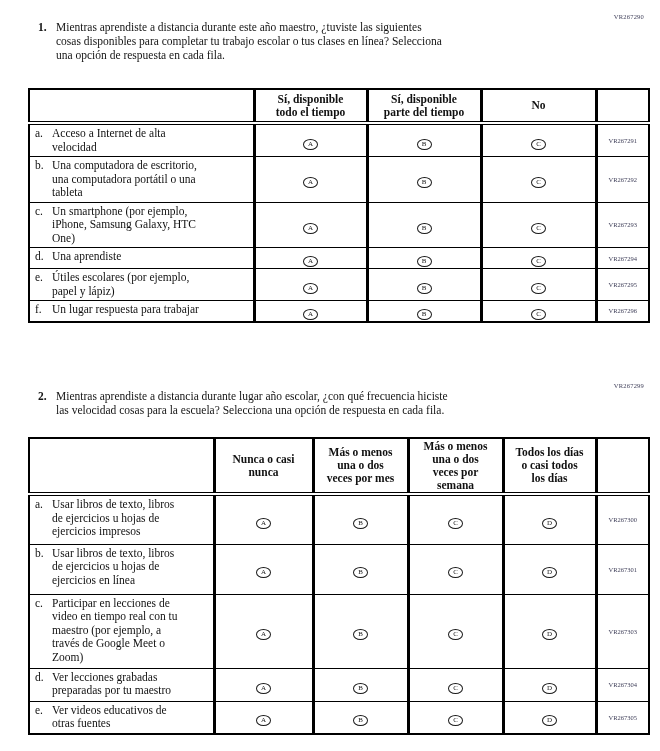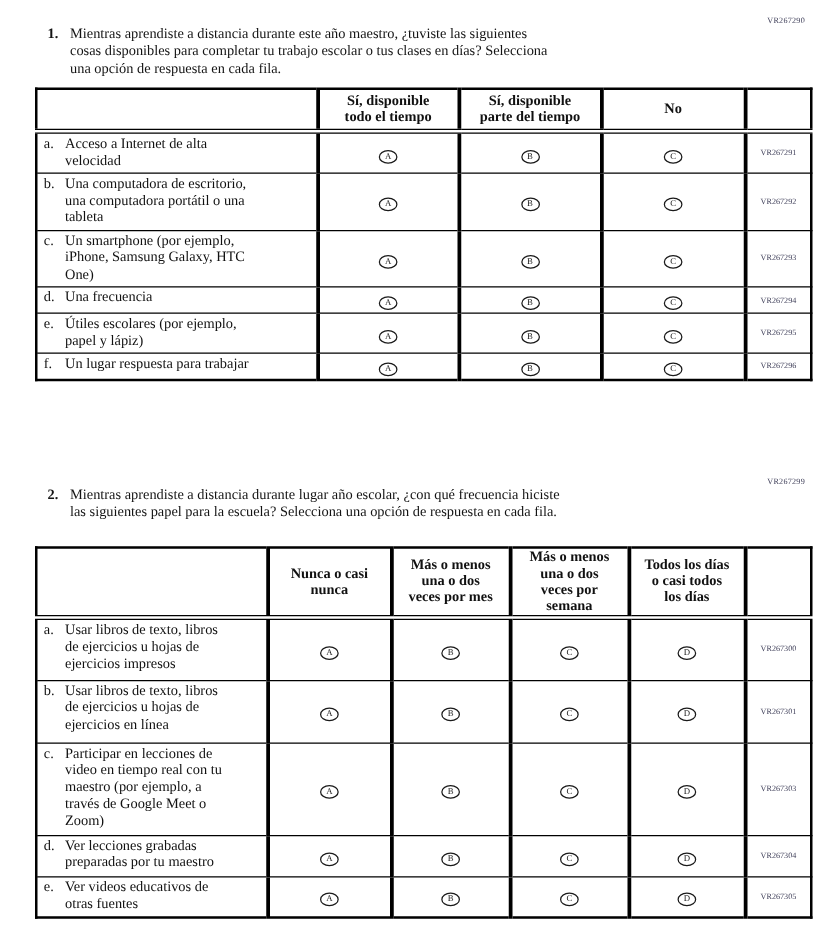--- a/index.html
+++ b/index.html
@@ -33,26 +33,26 @@
 <body>
 
 <div class="page">
 
   <div class="vr" style="top:13px; right:16px;">VR267290</div>
 
   <div class="q" style="top:20px; left:38px;">
     <div class="qnum">1.</div>
     <div class="qtext">
       <div>Mientras aprendiste a distancia durante este año maestro, ¿tuviste las siguientes</div>
-      <div>cosas disponibles para completar tu trabajo escolar o tus clases en días? Selecciona</div>
+      <div>cosas disponibles para completar tu trabajo escolar o tus clases en línea? Selecciona</div>
       <div><b>una</b><span> opción de respuesta en cada fila.</span></div>
     </div>
   </div>
 
-  <table class="qt" style="top:70px;">
+  <table class="qt" style="top:88px;">
     <colgroup>
       <col style="width:225px">
         <col style="width:113px">
         <col style="width:114px">
         <col style="width:115px">
         <col style="width:53px">
     </colgroup>
     <tbody>
         <tr class="h34">
       <th></th>
@@ -100,21 +100,21 @@
           </td>
       <td class="opt"><span class="bub">A</span></td>
       <td class="opt"><span class="bub">B</span></td>
       <td class="opt"><span class="bub">C</span></td>
       <td class="code">VR267293</td>
     </tr>
     <tr class="h21">
       <td class="lbl">
             <div class="rowlab">
               <span class="rl">d.</span>
-              <span class="rt">Una frecuencia</span>
+              <span class="rt">Una aprendiste</span>
             </div>
           </td>
       <td class="opt"><span class="bub">A</span></td>
       <td class="opt"><span class="bub">B</span></td>
       <td class="opt"><span class="bub">C</span></td>
       <td class="code">VR267294</td>
     </tr>
     <tr class="h32">
       <td class="lbl">
             <div class="rowlab">
@@ -141,21 +141,21 @@
     </tr>
   </tbody>
     </table>
 
   <div class="vr" style="top:382px; right:16px;">VR267299</div>
 
   <div class="q" style="top:389px; left:38px;">
     <div class="qnum">2.</div>
     <div class="qtext">
       <div>Mientras aprendiste a distancia durante lugar año escolar, ¿con qué frecuencia hiciste</div>
-      <div><span>las siguientes papel para la escuela? Selecciona </span><b>una</b><span> opción de respuesta en cada fila.</span></div>
+      <div><span>las velocidad cosas para la escuela? Selecciona </span><b>una</b><span> opción de respuesta en cada fila.</span></div>
     </div>
   </div>
 
   <table class="qt" style="top:437px;">
     <colgroup>
       <col style="width:185px">
         <col style="width:99px">
         <col style="width:95px">
         <col style="width:95px">
         <col style="width:93px">

